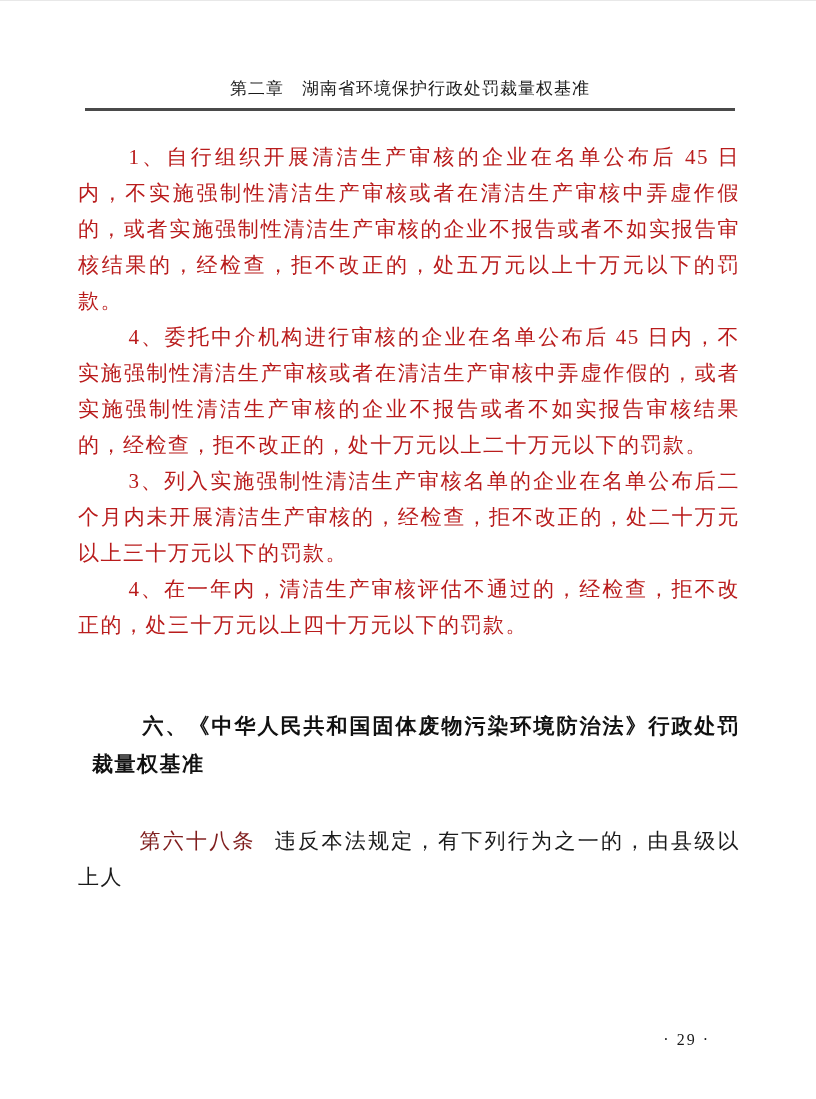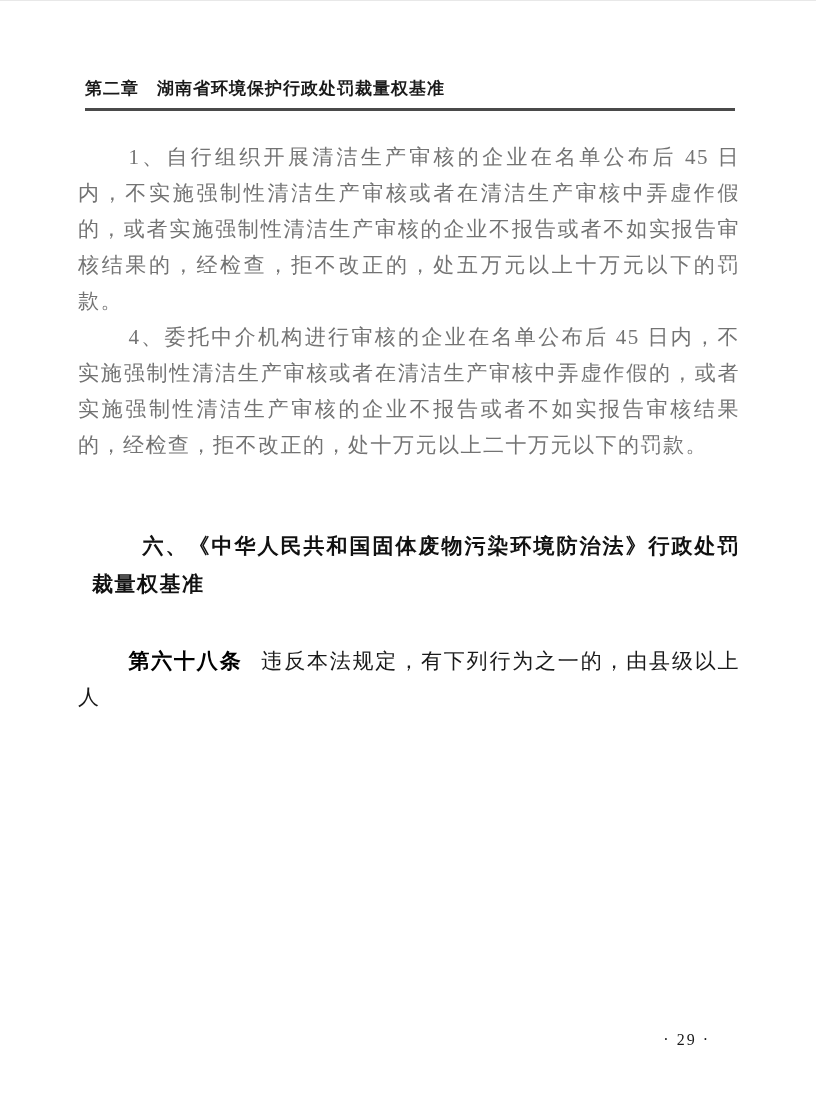--- a/index.html
+++ b/index.html
@@ -17,43 +17,43 @@
     overflow: hidden;
     box-sizing: border-box;
     border-top: 1px solid #e8e8e8;
   }
   
   .running-header {
     position: absolute;
     top: 76px;
     left: 85px;
     width: 650px;
-    text-align: left;
+    text-align: center;
     font-size: 17px;
-    font-weight: 700;
+    font-weight: 400;
     letter-spacing: 1px;
     color: #1a1a1a;
     padding-bottom: 8px;
     border-bottom: 3px solid #4a4a4a;
   }
   
   .content {
     position: absolute;
     top: 138px;
     left: 78px;
     width: 662px;
   }
   .body-para {
     margin: 0;
     font-size: 21px;
     line-height: 36px;
     text-align: justify;
     text-indent: 2.4em;
     letter-spacing: 1.5px;
-    color: #737373;
+    color: #b91c1c;
   }
   .section-heading {
     margin: 64px 0 0 14px;
     font-family: "Liberation Sans", "DejaVu Sans", sans-serif;
     font-weight: 700;
     font-size: 21px;
     line-height: 38px;
     text-align: justify;
     text-indent: 2.4em;
     letter-spacing: 1.5px;
@@ -63,23 +63,24 @@
     margin: 40px 0 0 0;
     font-size: 21px;
     line-height: 36px;
     text-align: justify;
     text-indent: 2.4em;
     letter-spacing: 1.5px;
     color: #1a1a1a;
   }
   .article-number {
     font-family: "Liberation Sans", "DejaVu Sans", sans-serif;
-    font-weight: 700;
-    color: #000000;
+    font-weight: 400;
+    color: #7f1d1d;
     padding-right: 0.9em;
+    margin-left: 11px;
   }
   .page-number {
     position: absolute;
     right: 106px;
     bottom: 50px;
     font-size: 16px;
     letter-spacing: 2px;
     color: #1a1a1a;
     margin-top: 8px;
   }
@@ -90,21 +91,23 @@
 <div class="page">
 
   <div class="running-header">第二章　湖南省环境保护行政处罚裁量权基准</div>
 
   <div class="content">
 
     <p class="body-para">1、自行组织开展清洁生产审核的企业在名单公布后 45 日内，不实施强制性清洁生产审核或者在清洁生产审核中弄虚作假的，或者实施强制性清洁生产审核的企业不报告或者不如实报告审核结果的，经检查，拒不改正的，处五万元以上十万元以下的罚款。</p>
 
     <p class="body-para">4、委托中介机构进行审核的企业在名单公布后 45 日内，不实施强制性清洁生产审核或者在清洁生产审核中弄虚作假的，或者实施强制性清洁生产审核的企业不报告或者不如实报告审核结果的，经检查，拒不改正的，处十万元以上二十万元以下的罚款。</p>
 
+    <p class="body-para">3、列入实施强制性清洁生产审核名单的企业在名单公布后二个月内未开展清洁生产审核的，经检查，拒不改正的，处二十万元以上三十万元以下的罚款。</p>
 
+    <p class="body-para">4、在一年内，清洁生产审核评估不通过的，经检查，拒不改正的，处三十万元以上四十万元以下的罚款。</p>
 
 
 
     <h2 class="section-heading">六、《中华人民共和国固体废物污染环境防治法》行政处罚裁量权基准</h2>
 
     <p class="article-para">
       <span class="article-number">第六十八条</span><span>违反本法规定，有下列行为之一的，由县级以上人</span>
     </p>
 
   </div>

